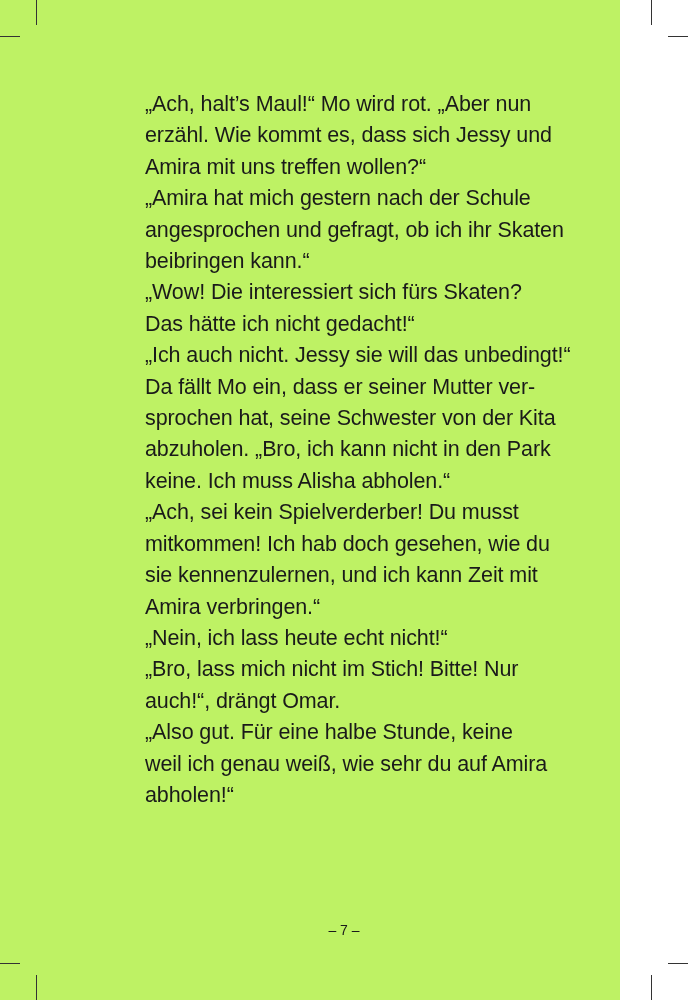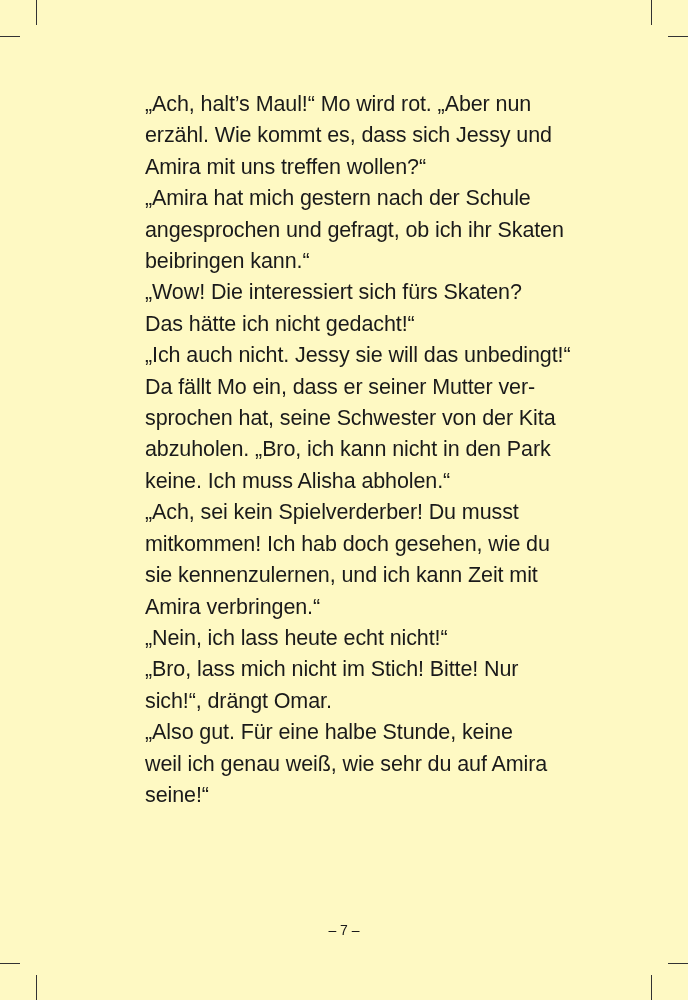--- a/index.html
+++ b/index.html
@@ -9,22 +9,22 @@
     }
     body {
       width: 688px;
       height: 1000px;
       position: relative;
       overflow: hidden;
     }
     .page {
       position: absolute;
       left: 0; top: 0;
-      width: 688px; height: 1000px;
-      background: #fef9c3;
+      width: 620px; height: 1000px;
+      background: #bef264;
     }
     .crop {
       position: absolute;
       background: #333333;
     }
     .crop.v { width: 1px; height: 25px; }
     .crop.h { height: 1px; width: 20px; }
 
     .body-text {
       position: absolute;
@@ -79,20 +79,20 @@
     <span class="line">Da fällt Mo ein, dass er seiner Mutter ver-</span>
     <span class="line">sprochen hat, seine Schwester von der Kita</span>
     <span class="line">abzuholen. „Bro, ich kann nicht in den Park</span>
     <span class="line">keine. Ich muss Alisha abholen.“</span>
     <span class="line">„Ach, sei kein Spielverderber! Du musst</span>
     <span class="line">mitkommen! Ich hab doch gesehen, wie du</span>
     <span class="line">sie kennenzulernen, und ich kann Zeit mit</span>
     <span class="line">Amira verbringen.“</span>
     <span class="line">„Nein, ich lass heute echt nicht!“</span>
     <span class="line">„Bro, lass mich nicht im Stich! Bitte! Nur</span>
-    <span class="line">sich!“, drängt Omar.</span>
+    <span class="line">auch!“, drängt Omar.</span>
     <span class="line">„Also gut. Für eine halbe Stunde, keine</span>
     <span class="line">weil ich genau weiß, wie sehr du auf Amira</span>
-    <span class="line">seine!“</span>
+    <span class="line">abholen!“</span>
   </div>
 
   <div class="page-number">– 7 –</div>
 </div>
 
 </body></html>

